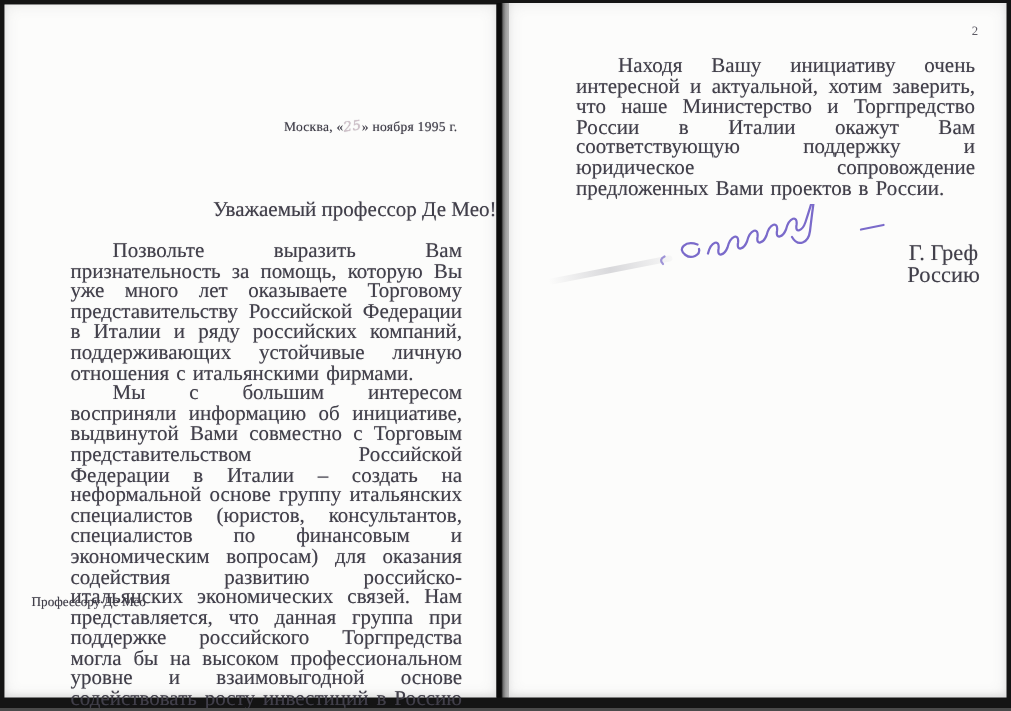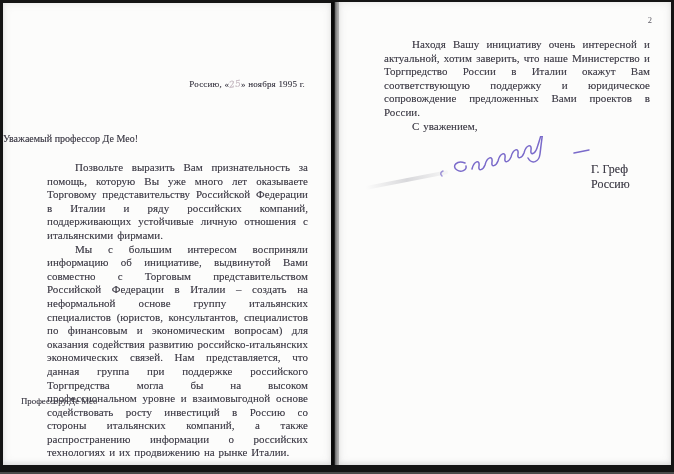--- a/index.html
+++ b/index.html
@@ -24,55 +24,55 @@
   .dateline{
     position:absolute;top:76px;right:26px;font-size:9px;letter-spacing:0.2px;
     text-shadow:0 0 0.5px rgba(65,63,74,0.55);
   }
   .hand-day{
     display:inline-block;min-width:12px;text-align:center;
     font-style:italic;color:#c5afbc;opacity:0.75;transform:rotate(-8deg);
     font-family:"DejaVu Serif",serif;font-size:9px;
   }
   .salutation{
-    position:absolute;top:130px;left:0;width:100%;text-align:left;
-    font-size:10px;text-shadow:0 0 0.5px rgba(65,63,74,0.55);
+    position:absolute;top:130px;left:0;width:100%;text-align:right;
+    font-size:14px;text-shadow:0 0 0.5px rgba(65,63,74,0.55);
   }
-  .text-block{position:absolute;font-size:11px;line-height:13.6px;}
+  .text-block{position:absolute;font-size:14px;line-height:13.6px;}
   .text-block p{
     margin:0;text-align:justify;text-indent:28px;word-spacing:1.2px;
     text-shadow:0 0 0.5px rgba(65,63,74,0.5);
   }
   .tb-left{top:158px;left:44px;right:23px;}
   .tb-right{top:36px;left:45px;right:21px;}
   .addressee{
     position:absolute;top:391px;left:18px;width:200px;text-align:left;
     font-size:8.8px;line-height:15px;text-shadow:0 0 0.5px rgba(65,63,74,0.5);
   }
   .pagenum{position:absolute;top:13px;right:19px;font-size:8.5px;color:#5c5a64;}
   .closing{margin-top:0;}
   .signature-wrap{position:absolute;left:95px;top:134px;width:170px;height:62px;}
   .smudge{
     position:absolute;left:26px;top:176px;width:84px;height:4px;
     background:linear-gradient(90deg,rgba(150,150,160,0),rgba(150,150,160,0.35),rgba(150,150,160,0.05));
     transform:rotate(-11deg);border-radius:2px;
   }
   .signer{
-    position:absolute;top:160px;left:252px;width:76px;
-    font-size:12px;line-height:15px;text-shadow:0 0 0.5px rgba(65,63,74,0.5);
+    position:absolute;top:160px;left:252px;width:76px;text-align:center;
+    font-size:15px;line-height:15px;text-shadow:0 0 0.5px rgba(65,63,74,0.5);
   }
 </style>
 </head>
 <body>
 
 <div class="scan-frame">
 
   <div class="page page-left">
     <div class="dateline">
-      <span>Россию, «</span><span class="hand-day">25</span><span>» ноября 1995 г.</span>
+      <span>Москва, «</span><span class="hand-day">25</span><span>» ноября 1995 г.</span>
     </div>
 
     <div class="salutation">Уважаемый профессор Де Мео!</div>
 
     <div class="text-block tb-left">
       <p>Позвольте выразить Вам признательность за помощь, которую Вы уже много лет оказываете Торговому представительству Российской Федерации в Италии и ряду российских компаний, поддерживающих устойчивые личную отношения с итальянскими фирмами.</p>
       <p>Мы с большим интересом восприняли информацию об инициативе, выдвинутой Вами совместно с Торговым представительством Российской Федерации в Италии – создать на неформальной основе группу итальянских специалистов (юристов, консультантов, специалистов по финансовым и экономическим вопросам) для оказания содействия развитию российско-итальянских экономических связей. Нам представляется, что данная группа при поддержке российского Торгпредства могла бы на высоком профессиональном уровне и взаимовыгодной основе содействовать росту инвестиций в Россию со стороны итальянских компаний, а также распространению информации о российских технологиях и их продвижению на рынке Италии.</p>
     </div>
 
     <div class="addressee">
@@ -80,21 +80,20 @@
     </div>
   </div>
 
   <div class="page-divider"></div>
 
   <div class="page page-right">
     <div class="pagenum">2</div>
 
     <div class="text-block tb-right">
       <p>Находя Вашу инициативу очень интересной и актуальной, хотим заверить, что наше Министерство и Торгпредство России в Италии окажут Вам соответствующую поддержку и юридическое сопровождение предложенных Вами проектов в России.</p>
-      <p class="closing">С уважением,</p>
     </div>
 
     <div class="smudge"></div>
 
     <div class="signature-wrap">
       <svg width="170" height="62" viewBox="0 0 170 62" fill="none" xmlns="http://www.w3.org/2000/svg">
         <g stroke="#6f5ec6" stroke-width="1.5" stroke-linecap="round" fill="none" opacity="0.92">
           <path d="M9 35 q -4 2 -1 5" opacity="0.7"></path>
           <path d="M31 27 c -8 -3 -14 3 -8 7 c 4 3 10 0 9 -4"></path>
           <path d="M38 33

